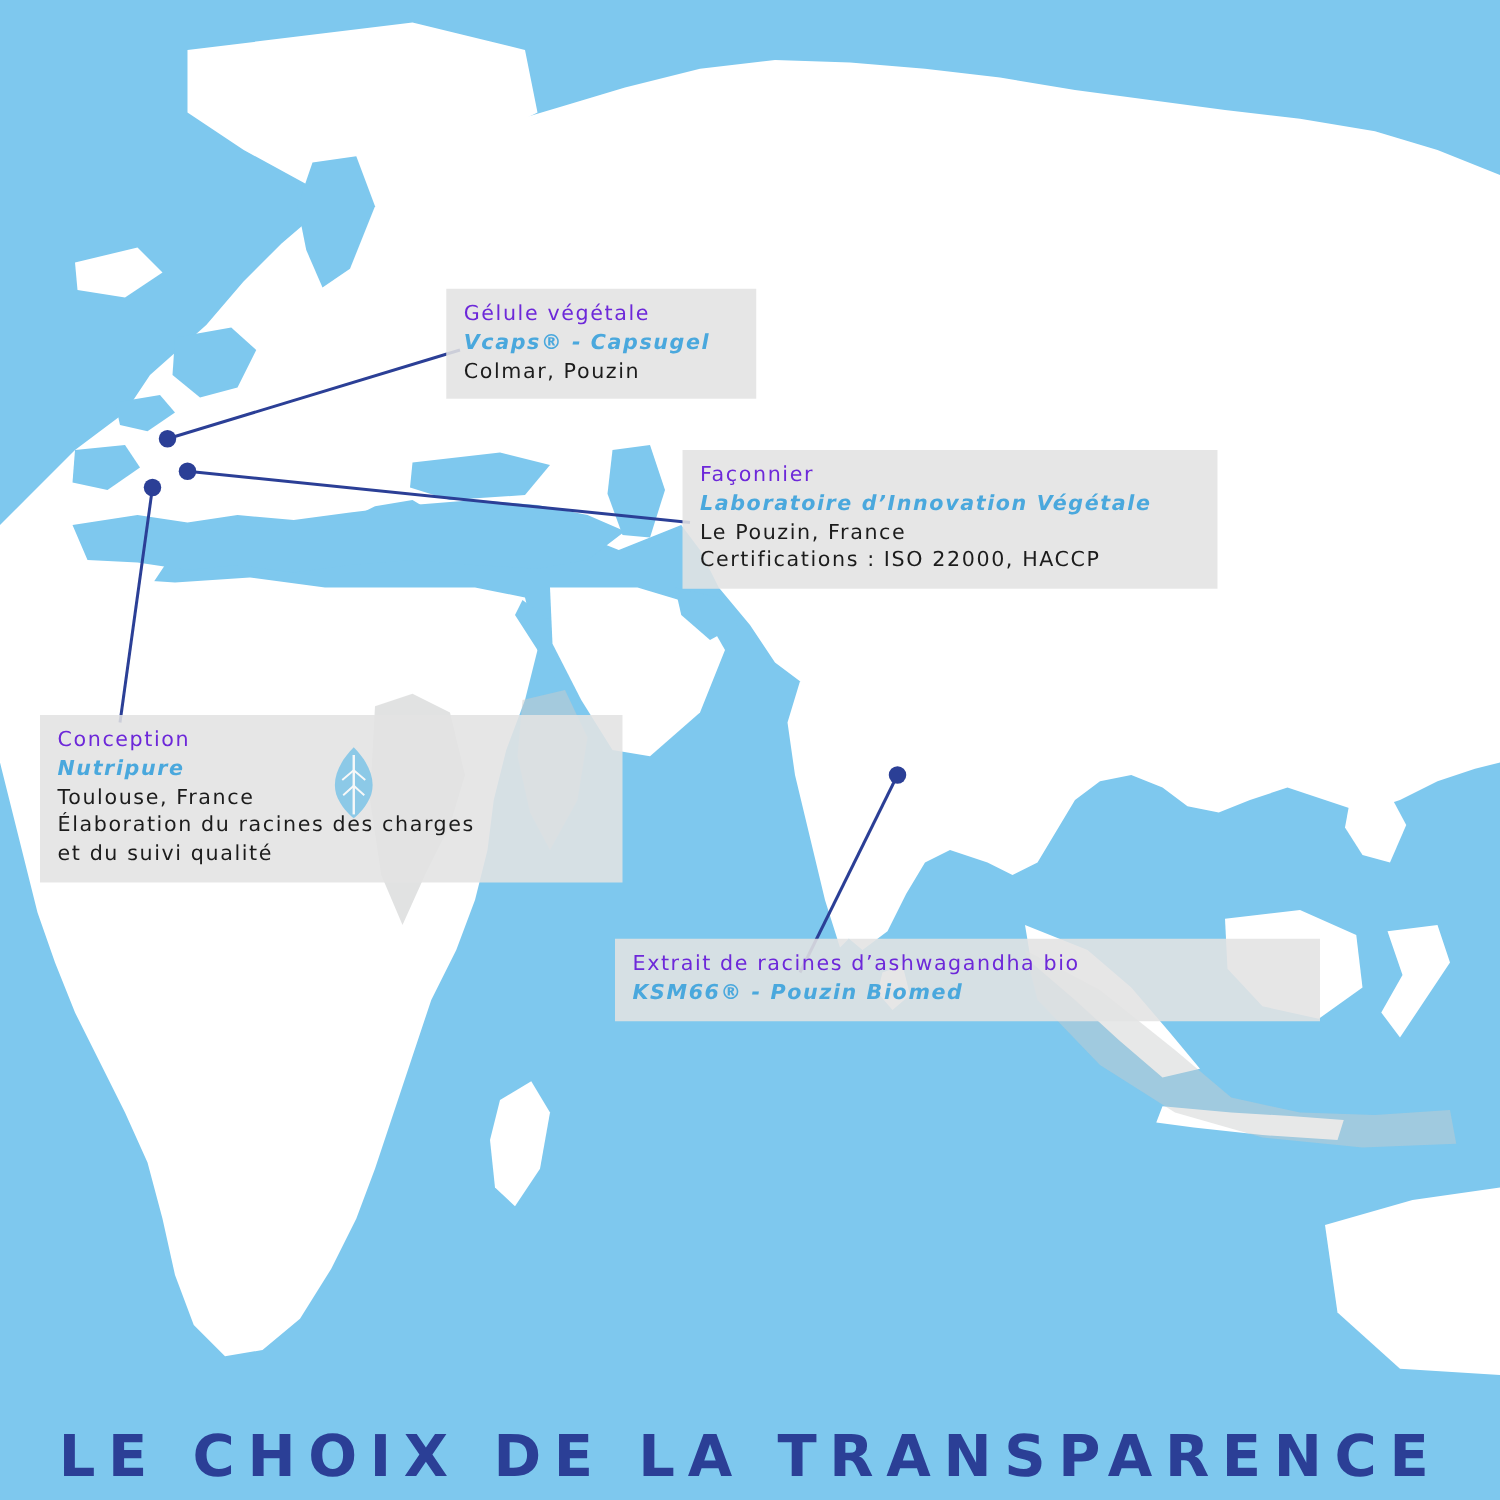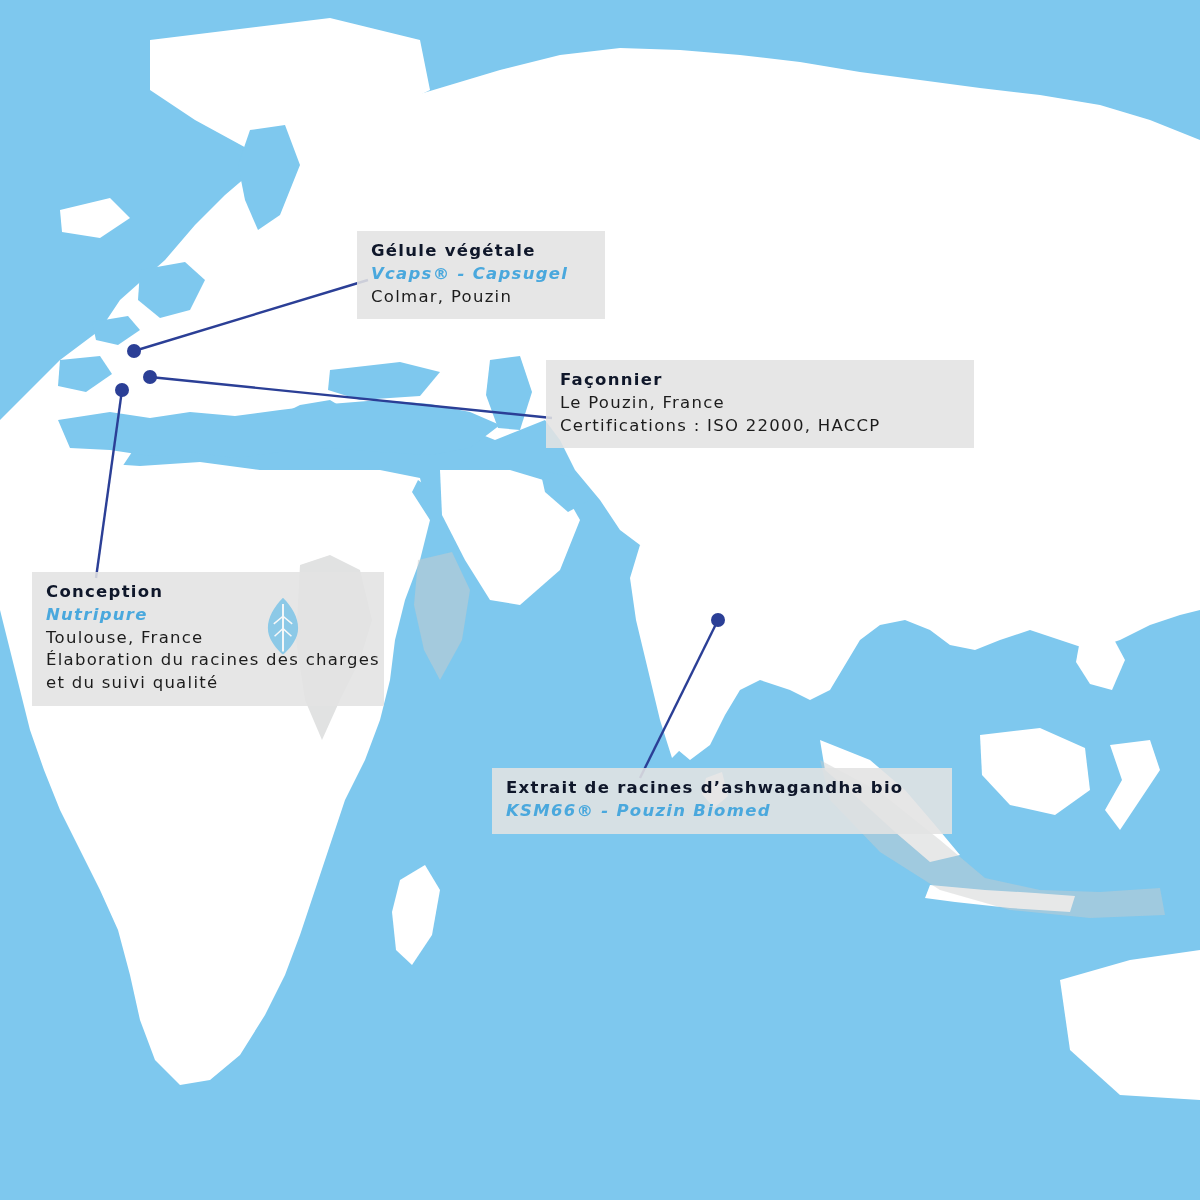--- a/index.html
+++ b/index.html
@@ -41,22 +41,22 @@
     padding: 9px 14px 11px 14px;
     box-sizing: border-box;
     letter-spacing: 0.08em;
   }
   .callout .line {
     white-space: nowrap;
     line-height: 1.38;
     font-size: 16.5px;
   }
   .c-title {
-    color: #0f172a;
-    font-weight: bold;
+    color: #6d28d9;
+    font-weight: normal;
   }
   .c-sub {
     color: #4aa8dd;
     font-weight: bold;
     font-style: italic;
   }
   .c-body {
     color: #1c1c1c;
   }
 
@@ -180,39 +180,41 @@
   <div id="annotations">
 
     <div class="callout" style="left:357px; top:231px; width:248px;">
       <div class="line c-title">Gélule végétale</div>
       <div class="line c-sub">Vcaps® - Capsugel</div>
       <div class="line c-body">Colmar, Pouzin</div>
     </div>
 
     <div class="callout" style="left:546px; top:360px; width:428px;">
       <div class="line c-title">Façonnier</div>
+      <div class="line c-sub">Laboratoire d’Innovation Végétale</div>
       <div class="line c-body">Le Pouzin, France</div>
       <div class="line c-body">Certifications : ISO 22000, HACCP</div>
     </div>
 
-    <div class="callout" style="left:32px; top:572px; width:352px;">
+    <div class="callout" style="left:32px; top:572px; width:466px;">
       <div class="line c-title">Conception</div>
       <div class="line c-sub">Nutripure</div>
       <div class="line c-body">Toulouse, France</div>
       <div class="line c-body">Élaboration du racines des charges</div>
       <div class="line c-body">et du suivi qualité</div>
 
       <svg class="leaf-logo" viewBox="0 0 60 80">
         <path d="M30,2 C48,20 56,42 44,60 C38,70 30,76 30,76 C30,76 22,70 16,60 C4,42 12,20 30,2 Z" fill="#6fc0e8"></path>
         <path d="M30,10 L30,72" stroke="#ffffff" stroke-width="2.5" fill="none"></path>
         <path d="M30,26 L18,36 M30,26 L42,36 M30,42 L19,52 M30,42 L41,52" stroke="#ffffff" stroke-width="2" fill="none"></path>
       </svg>
     </div>
 
-    <div class="callout" style="left:492px; top:768px; width:460px;">
+    <div class="callout" style="left:492px; top:751px; width:564px;">
       <div class="line c-title">Extrait de racines d’ashwagandha bio</div>
       <div class="line c-sub">KSM66® - Pouzin Biomed</div>
     </div>
 
   </div>
 
+  <div id="footer-title">LE CHOIX DE LA TRANSPARENCE</div>
 
 </div>
 
 </body></html>

